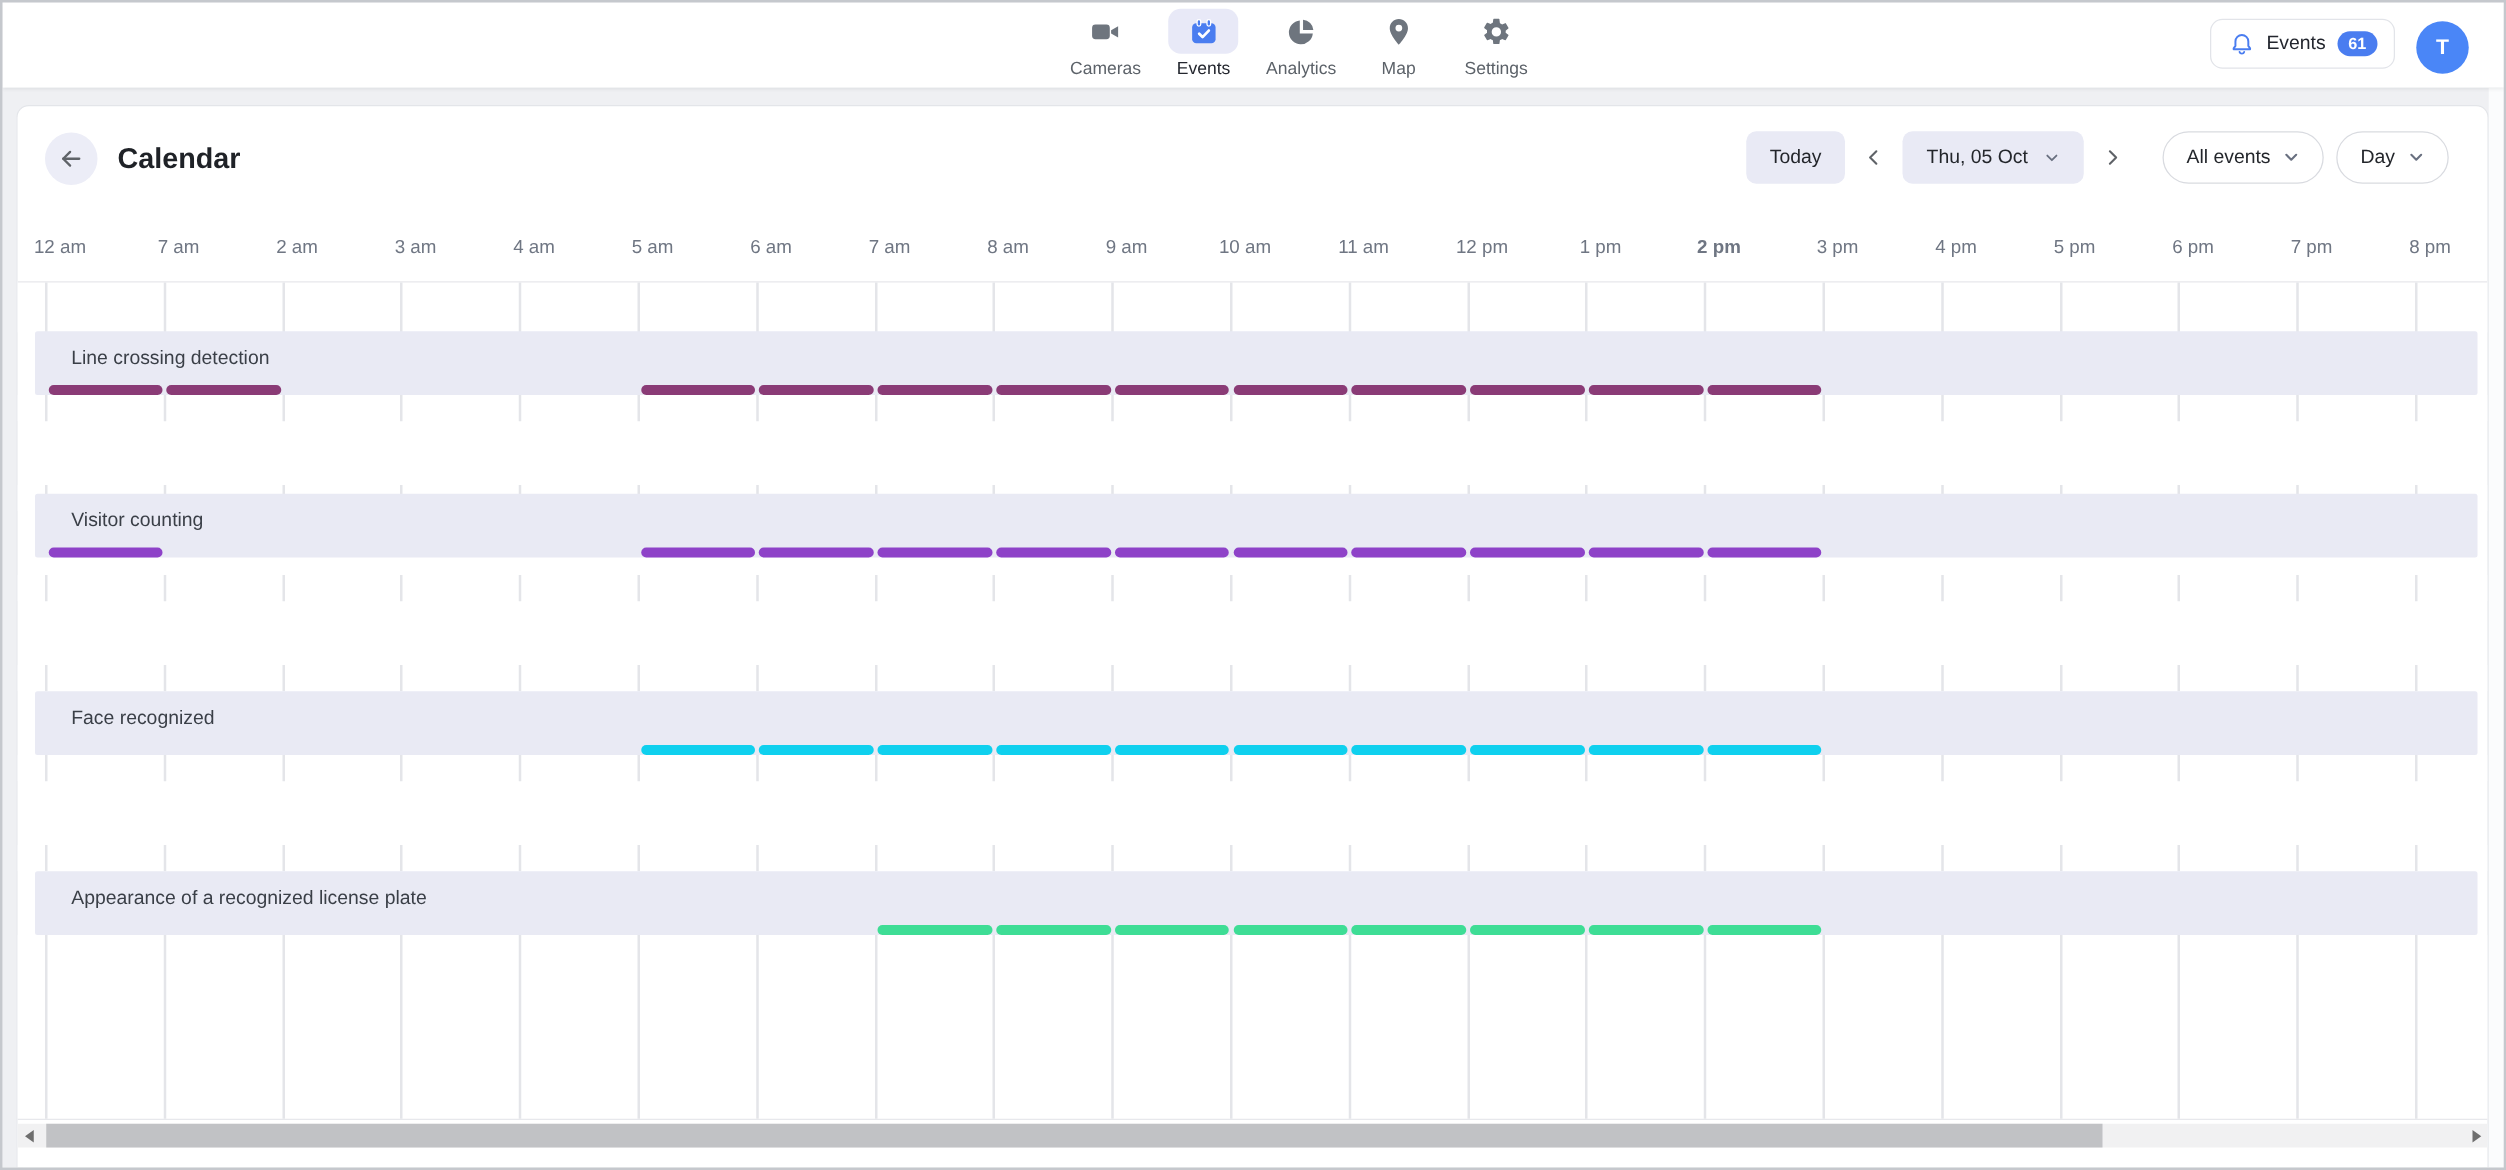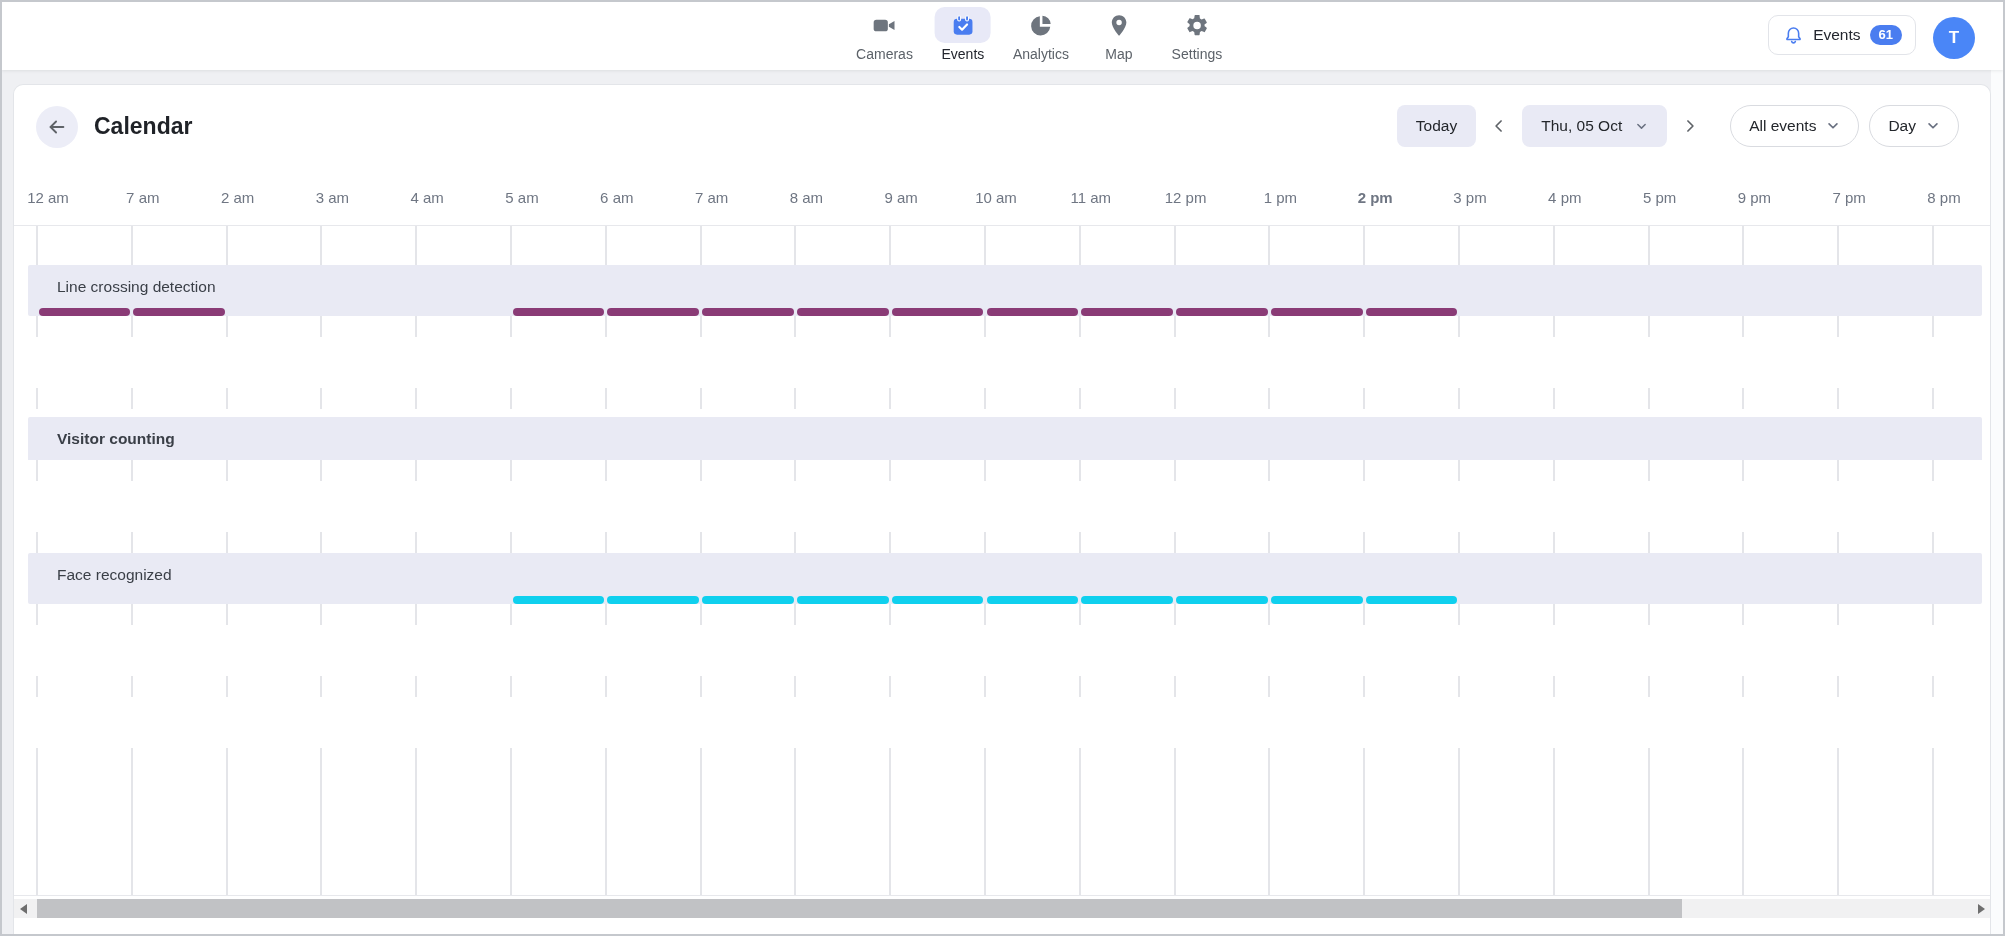--- a/index.html
+++ b/index.html
@@ -207,21 +207,21 @@
       <div class="hour-label" style="left: 792.4px;">8 am</div>
       <div class="hour-label" style="left: 887.2px;">9 am</div>
       <div class="hour-label" style="left: 982px;">10 am</div>
       <div class="hour-label" style="left: 1076.8px;">11 am</div>
       <div class="hour-label" style="left: 1171.6px;">12 pm</div>
       <div class="hour-label" style="left: 1266.4px;">1 pm</div>
       <div class="hour-label" style="left: 1361.2px; font-weight: bold;">2 pm</div>
       <div class="hour-label" style="left: 1456px;">3 pm</div>
       <div class="hour-label" style="left: 1550.8px;">4 pm</div>
       <div class="hour-label" style="left: 1645.6px;">5 pm</div>
-      <div class="hour-label" style="left: 1740.4px;">9 pm</div>
+      <div class="hour-label" style="left: 1740.4px;">6 pm</div>
       <div class="hour-label" style="left: 1835.2px;">7 pm</div>
       <div class="hour-label" style="left: 1930px;">8 pm</div>
       <div class="grid-strip" style="top: 140px; height: 40px; border-top: 1px solid rgb(231, 232, 236);">
         <div class="vline" style="left: 22px;"></div>
         <div class="vline" style="left: 116.8px;"></div>
         <div class="vline" style="left: 211.6px;"></div>
         <div class="vline" style="left: 306.4px;"></div>
         <div class="vline" style="left: 401.2px;"></div>
         <div class="vline" style="left: 496px;"></div>
         <div class="vline" style="left: 590.8px;"></div>
@@ -294,21 +294,21 @@
         <div class="vline" style="left: 1159.6px;"></div>
         <div class="vline" style="left: 1254.4px;"></div>
         <div class="vline" style="left: 1349.2px;"></div>
         <div class="vline" style="left: 1444px;"></div>
         <div class="vline" style="left: 1538.8px;"></div>
         <div class="vline" style="left: 1633.6px;"></div>
         <div class="vline" style="left: 1728.4px;"></div>
         <div class="vline" style="left: 1823.2px;"></div>
         <div class="vline" style="left: 1918px;"></div>
       </div>
-      <div class="band" style="top: 332px; font-weight: bold;">
+      <div class="band" style="top: 310px;">
         <div class="row-label">Visitor counting</div>
         <div class="bar-seg" style="left: 10.5px; width: 91.8px; background: rgb(142, 66, 200);"></div>
         <div class="bar-seg" style="left: 484.5px; width: 91.8px; background: rgb(142, 66, 200);"></div>
         <div class="bar-seg" style="left: 579.3px; width: 91.8px; background: rgb(142, 66, 200);"></div>
         <div class="bar-seg" style="left: 674.1px; width: 91.8px; background: rgb(142, 66, 200);"></div>
         <div class="bar-seg" style="left: 768.9px; width: 91.8px; background: rgb(142, 66, 200);"></div>
         <div class="bar-seg" style="left: 863.7px; width: 91.8px; background: rgb(142, 66, 200);"></div>
         <div class="bar-seg" style="left: 958.5px; width: 91.8px; background: rgb(142, 66, 200);"></div>
         <div class="bar-seg" style="left: 1053.3px; width: 91.8px; background: rgb(142, 66, 200);"></div>
         <div class="bar-seg" style="left: 1148.1px; width: 91.8px; background: rgb(142, 66, 200);"></div>
@@ -413,20 +413,31 @@
         <div class="vline" style="left: 1159.6px;"></div>
         <div class="vline" style="left: 1254.4px;"></div>
         <div class="vline" style="left: 1349.2px;"></div>
         <div class="vline" style="left: 1444px;"></div>
         <div class="vline" style="left: 1538.8px;"></div>
         <div class="vline" style="left: 1633.6px;"></div>
         <div class="vline" style="left: 1728.4px;"></div>
         <div class="vline" style="left: 1823.2px;"></div>
         <div class="vline" style="left: 1918px;"></div>
       </div>
+      <div class="band" style="top: 612px;">
+        <div class="row-label">Appearance of a recognized license plate</div>
+        <div class="bar-seg" style="left: 674.1px; width: 91.8px; background: rgb(62, 221, 149);"></div>
+        <div class="bar-seg" style="left: 768.9px; width: 91.8px; background: rgb(62, 221, 149);"></div>
+        <div class="bar-seg" style="left: 863.7px; width: 91.8px; background: rgb(62, 221, 149);"></div>
+        <div class="bar-seg" style="left: 958.5px; width: 91.8px; background: rgb(62, 221, 149);"></div>
+        <div class="bar-seg" style="left: 1053.3px; width: 91.8px; background: rgb(62, 221, 149);"></div>
+        <div class="bar-seg" style="left: 1148.1px; width: 91.8px; background: rgb(62, 221, 149);"></div>
+        <div class="bar-seg" style="left: 1242.9px; width: 91.8px; background: rgb(62, 221, 149);"></div>
+        <div class="bar-seg" style="left: 1337.7px; width: 91.8px; background: rgb(62, 221, 149);"></div>
+      </div>
       <div class="grid-strip" style="top: 663px; height: 147px;">
         <div class="vline" style="left: 22px;"></div>
         <div class="vline" style="left: 116.8px;"></div>
         <div class="vline" style="left: 211.6px;"></div>
         <div class="vline" style="left: 306.4px;"></div>
         <div class="vline" style="left: 401.2px;"></div>
         <div class="vline" style="left: 496px;"></div>
         <div class="vline" style="left: 590.8px;"></div>
         <div class="vline" style="left: 685.6px;"></div>
         <div class="vline" style="left: 780.4px;"></div>

